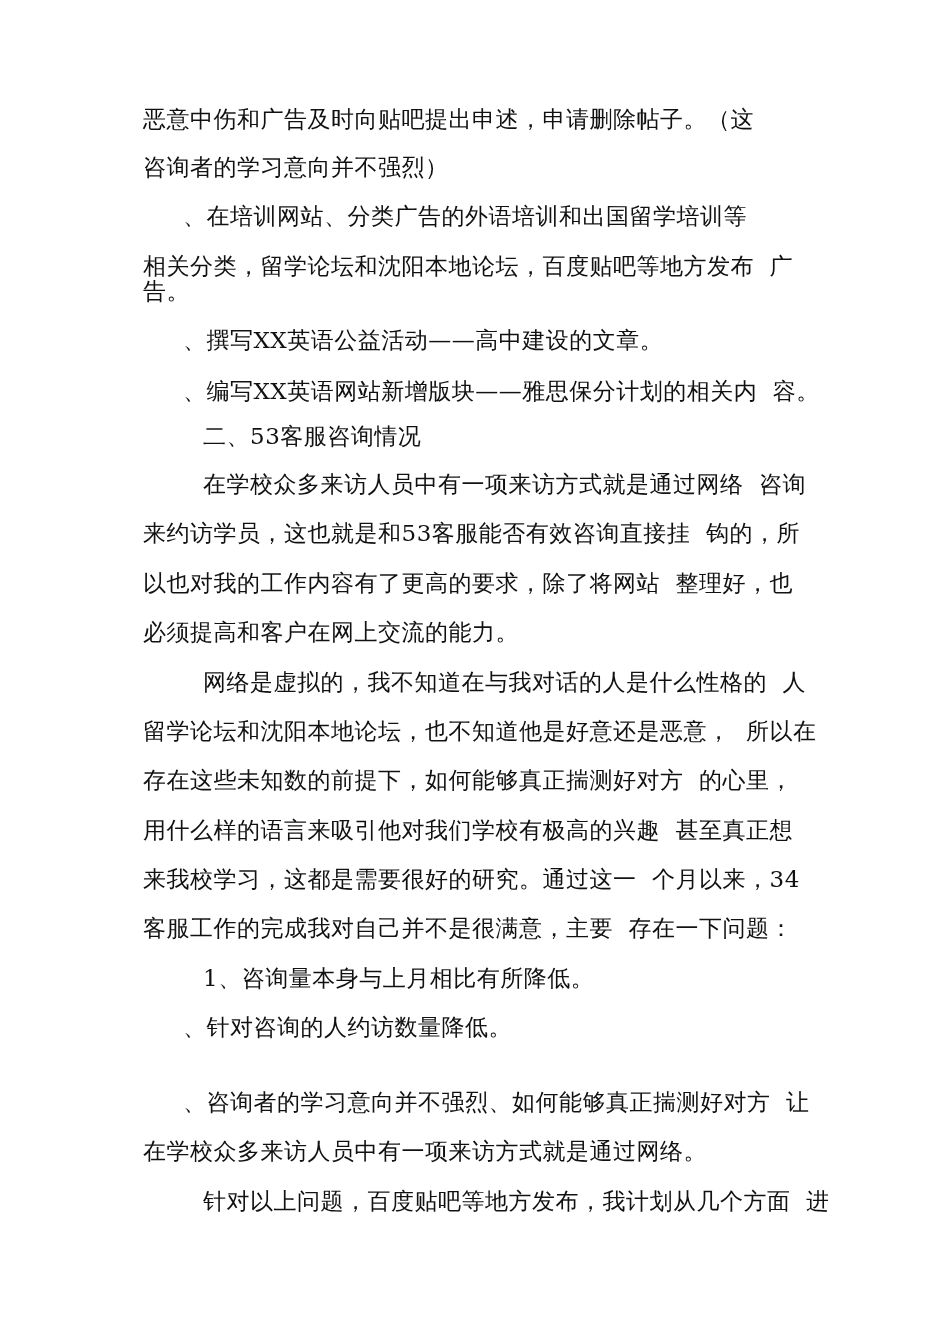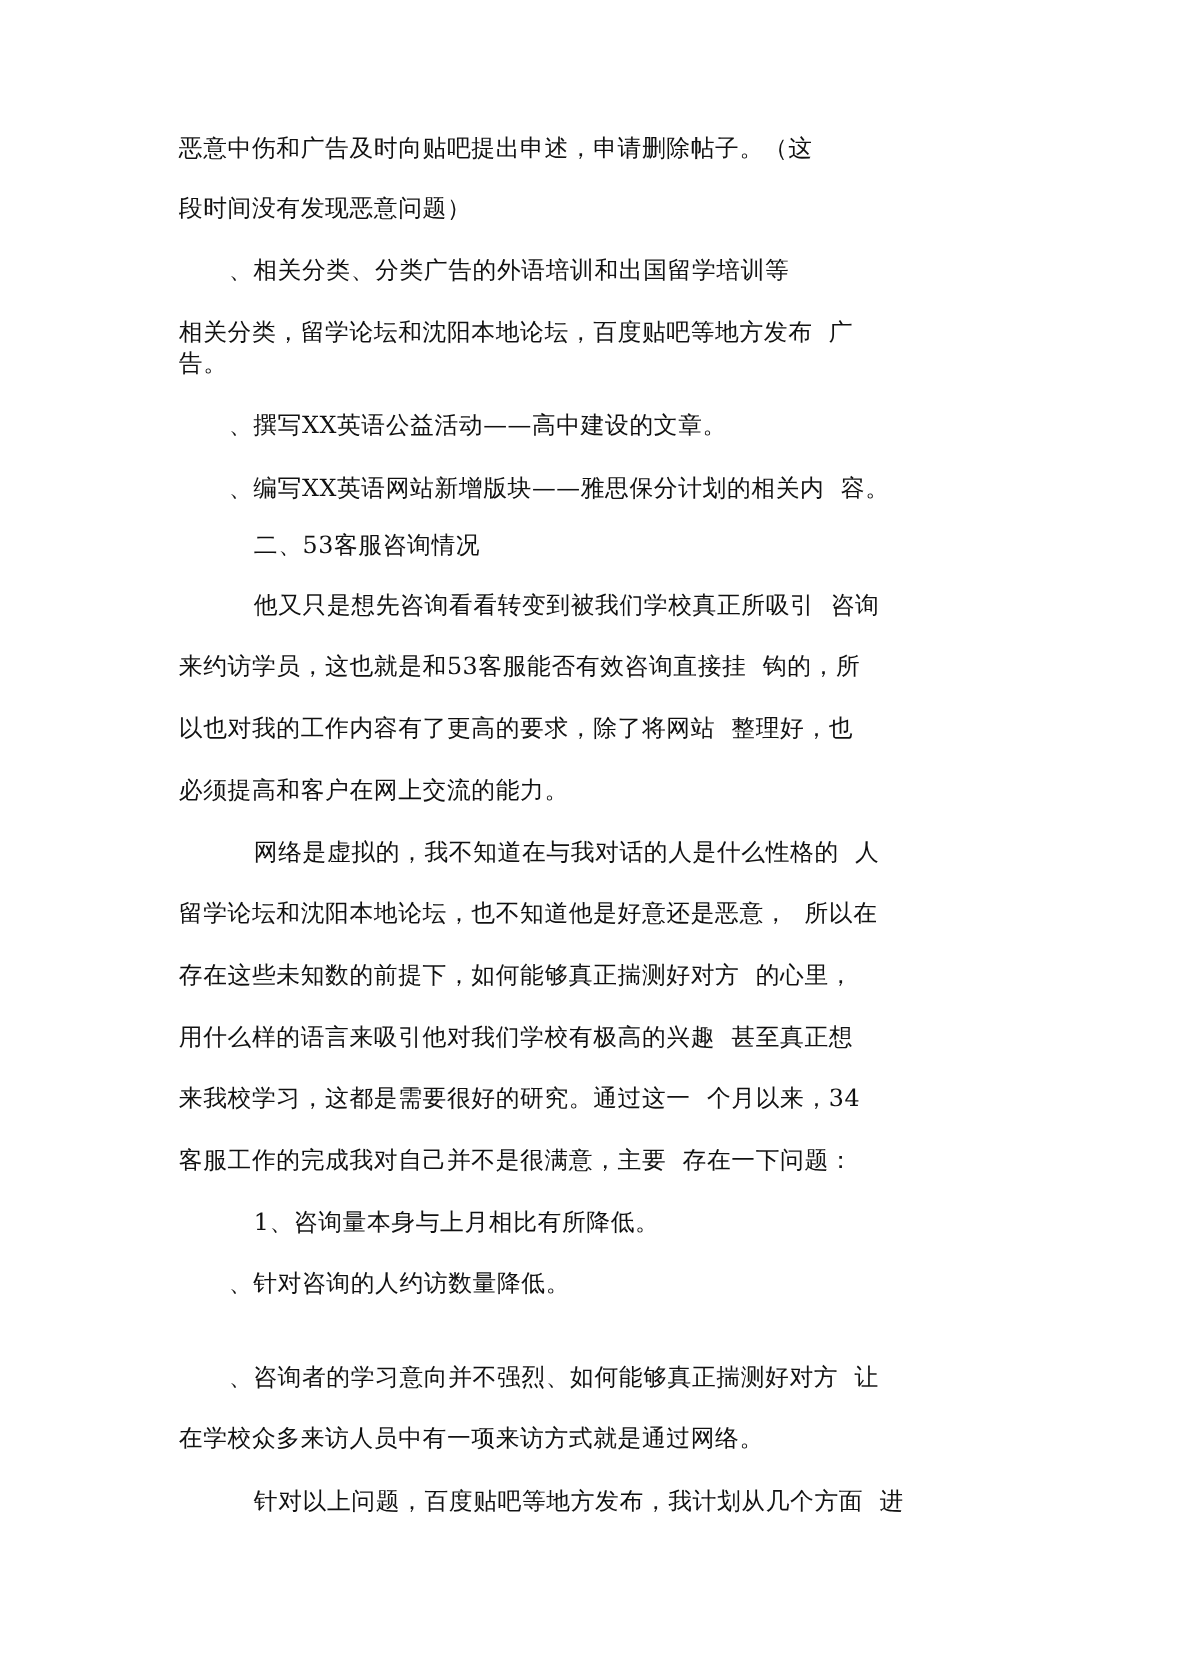--- a/index.html
+++ b/index.html
@@ -1,32 +1,32 @@
 <!DOCTYPE html>
 <html><head>
 <meta charset="utf-8">
 <style>
   html, body { margin: 0; padding: 0; background: #ffffff; }
   body { width: 950px; height: 1344px; position: relative; overflow: hidden;
          font-family: "DejaVu Serif", "Liberation Serif", serif; color: #111; }
-  .line { position: absolute; white-space: pre; font-size: 19px; line-height: 26px; letter-spacing: 0.5px; }
+  .line { position: absolute; white-space: pre; font-size: 23px; line-height: 26px; letter-spacing: 0.5px; }
 </style>
 </head>
 <body>
 
 <div>
   <div class="line" style="left:143px;top:106px">恶意中伤和广告及时向贴吧提出申述，申请删除帖子。（这</div>
-  <div class="line" style="left:143px;top:154px">段时间没有发现恶意问题）</div>
-  <div class="line" style="left:183px;top:203px">、相关分类、分类广告的外语培训和出国留学培训等</div>
+  <div class="line" style="left:143px;top:154px">咨询者的学习意向并不强烈）</div>
+  <div class="line" style="left:183px;top:203px">、在培训网站、分类广告的外语培训和出国留学培训等</div>
   <div class="line" style="left:143px;top:253px">相关分类，留学论坛和沈阳本地论坛，百度贴吧等地方发布  广</div>
   <div class="line" style="left:143px;top:278px">告。</div>
   <div class="line" style="left:183px;top:327px">、撰写XX英语公益活动——高中建设的文章。</div>
   <div class="line" style="left:183px;top:378px">、编写XX英语网站新增版块——雅思保分计划的相关内  容。</div>
   <div class="line" style="left:203px;top:423px">二、53客服咨询情况</div>
-  <div class="line" style="left:203px;top:471px">他又只是想先咨询看看转变到被我们学校真正所吸引  咨询</div>
+  <div class="line" style="left:203px;top:471px">在学校众多来访人员中有一项来访方式就是通过网络  咨询</div>
   <div class="line" style="left:143px;top:520px">来约访学员，这也就是和53客服能否有效咨询直接挂  钩的，所</div>
   <div class="line" style="left:143px;top:570px">以也对我的工作内容有了更高的要求，除了将网站  整理好，也</div>
   <div class="line" style="left:143px;top:619px">必须提高和客户在网上交流的能力。</div>
   <div class="line" style="left:203px;top:669px">网络是虚拟的，我不知道在与我对话的人是什么性格的  人</div>
   <div class="line" style="left:143px;top:718px">留学论坛和沈阳本地论坛，也不知道他是好意还是恶意，  所以在</div>
   <div class="line" style="left:143px;top:767px">存在这些未知数的前提下，如何能够真正揣测好对方  的心里，</div>
   <div class="line" style="left:143px;top:817px">用什么样的语言来吸引他对我们学校有极高的兴趣  甚至真正想</div>
   <div class="line" style="left:143px;top:866px">来我校学习，这都是需要很好的研究。通过这一  个月以来，34</div>
   <div class="line" style="left:143px;top:915px">客服工作的完成我对自己并不是很满意，主要  存在一下问题：</div>
   <div class="line" style="left:203px;top:965px">1、咨询量本身与上月相比有所降低。</div>

